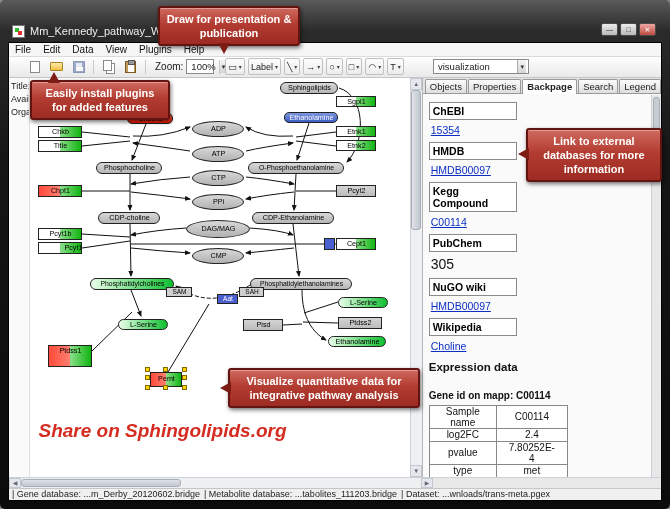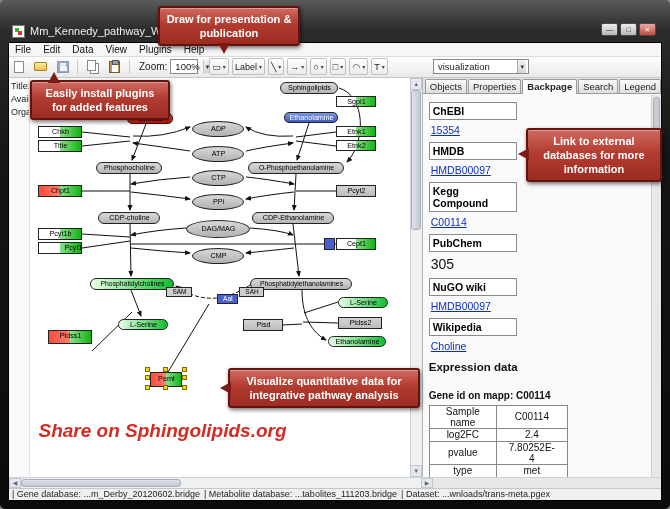--- a/index.html
+++ b/index.html
@@ -13,21 +13,21 @@
   .app-icon::before{content:'';position:absolute;left:2px;top:2px;width:4px;height:4px;background:#2eb82e;}
   .app-icon::after{content:'';position:absolute;right:2px;bottom:2px;width:4px;height:4px;background:#e03030;}
   .win-buttons{position:absolute;right:6px;top:3px;display:flex;gap:2px;}
   .win-btn{width:17px;height:13px;font-size:7px;line-height:12px;text-align:center;color:#222;
     background:linear-gradient(#ececec,#b9b9b9);border:1px solid #4a4a4a;border-radius:2px;}
   .win-btn.close{background:linear-gradient(#eda6a0,#c04c42);color:#fff;}
   
   .client{position:absolute;left:8px;right:8px;top:42px;bottom:8px;background:#f0f0f0;border:1px solid #000;display:flex;flex-direction:column;}
   .menubar{height:15px;background:#f6f6f6;border-bottom:1px solid #dcdcdc;display:flex;align-items:center;font-size:10px;color:#111;}
   .menu-item{padding:0 6px;}
-  .toolbar{position:relative;height:21px;background:linear-gradient(#fefefe,#e9e9e9);border-bottom:1px solid #c6c6c6;display:flex;align-items:center;font-size:10px;color:#222;padding-left:0;gap:3px;}
+  .toolbar{position:relative;height:21px;background:linear-gradient(#fefefe,#e9e9e9);border-bottom:1px solid #c6c6c6;display:flex;align-items:center;font-size:10px;color:#222;padding-left:16px;gap:3px;}
   .tb-sep{width:1px;height:14px;background:#c9c9c9;margin:0 2px;}
   .tb-ico-btn{width:19px;height:17px;display:flex;align-items:center;justify-content:center;}
   .ico{position:relative;display:block;}
   .ico-new{width:10px;height:12px;background:#fff;border:1px solid #8a8a8a;}
   .ico-open{width:13px;height:9px;background:linear-gradient(#ffe9a8,#f0c048);border:1px solid #a8821e;border-radius:1px;}
   .ico-save{width:12px;height:12px;background:#46619f;border:1px solid #24407e;opacity:.5;}
   .ico-save::before{content:'';position:absolute;left:2px;top:1px;width:6px;height:4px;background:#d7e0f2;}
   .ico-save::after{content:'';position:absolute;left:2px;bottom:1px;width:7px;height:4px;background:#fff;}
   .ico-copy{width:9px;height:11px;background:#fff;border:1px solid #8a8a8a;box-shadow:3px 3px 0 -1px #fff,3px 3px 0 0 #8a8a8a;margin-right:3px;margin-bottom:3px;}
   .ico-paste{width:11px;height:12px;background:#c49a5c;border:1px solid #7a5a20;}
@@ -273,21 +273,21 @@
           <div class="node met-green" style="left: 60px; top: 200px; width: 84px; height: 12px; line-height: 10px; font-size: 6.8px;">Phosphatidylcholines</div>
           <div class="node met-gray" style="left: 220px; top: 200px; width: 102px; height: 12px; line-height: 10px; font-size: 6.8px;">Phosphatidylethanolamines</div>
           <div class="node small-gray" style="left: 136px; top: 209px; width: 26px; height: 10px; line-height: 8px;">SAM</div>
           <div class="node small-blue" style="left: 187px; top: 216px; width: 21px; height: 10px; line-height: 8px;">Aat</div>
           <div class="node small-gray" style="left: 209px; top: 209px; width: 25px; height: 10px; line-height: 8px;">SAH</div>
           <div class="node gene-gray" style="left: 213px; top: 241px; width: 40px; height: 12px; line-height: 10px;">Pisd</div>
           <div class="node met-green" style="left: 308px; top: 219px; width: 50px; height: 11px; line-height: 9px;">L-Serine</div>
           <div class="node gene-gray" style="left: 308px; top: 239px; width: 44px; height: 12px; line-height: 10px;">Ptdss2</div>
           <div class="node met-green" style="left: 298px; top: 258px; width: 58px; height: 11px; line-height: 9px;">Ethanolamine</div>
           <div class="node met-green" style="left: 88px; top: 241px; width: 50px; height: 11px; line-height: 9px;">L-Serine</div>
-          <div class="node gene-split-red" style="left: 18px; top: 252px; width: 44px; height: 14px; line-height: 10px;">Ptdss1</div>
+          <div class="node gene-split-red" style="left: 18px; top: 267px; width: 44px; height: 22px; line-height: 10px;">Ptdss1</div>
           <div class="node gene-split-red" style="left: 120px; top: 294px; width: 32px; height: 15px; line-height: 11px;">Pemt</div>
           <div class="handle" style="left: 115px; top: 289px;"></div>
           <div class="handle" style="left: 133px; top: 289px;"></div>
           <div class="handle" style="left: 152px; top: 289px;"></div>
           <div class="handle" style="left: 115px; top: 297.5px;"></div>
           <div class="handle" style="left: 152px; top: 297.5px;"></div>
           <div class="handle" style="left: 115px; top: 307px;"></div>
           <div class="handle" style="left: 133px; top: 307px;"></div>
           <div class="handle" style="left: 152px; top: 307px;"></div>
         </div>

